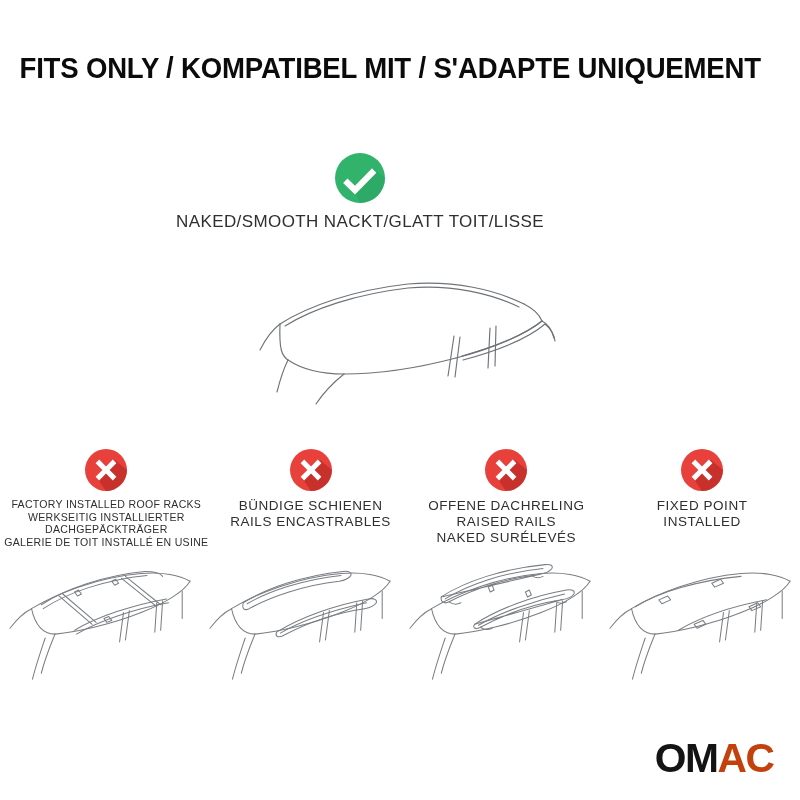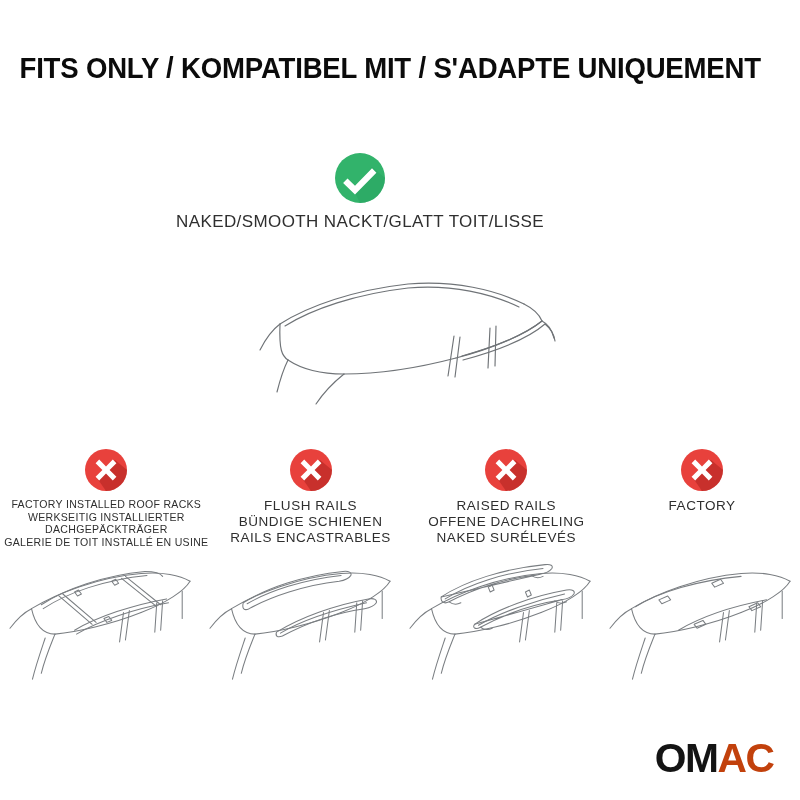--- a/index.html
+++ b/index.html
@@ -217,51 +217,51 @@
 
   <div class="col col-1">
     <div class="badge">
       <svg viewBox="0 0 44 44" width="44" height="44" aria-hidden="true">
         <circle cx="22" cy="22" r="21" fill="#E8413C"></circle>
         <path d="M22 43 A21 21 0 0 0 43 22 L31 12 L18 24 L13 30 Z" fill="#A71F1C" opacity="0.5"></path>
         <path d="M15.2 11.6 L22 18.4 L28.8 11.6 L32.4 15.2 L25.6 22 L32.4 28.8 L28.8 32.4 L22 25.6 L15.2 32.4 L11.6 28.8 L18.4 22 L11.6 15.2 Z" fill="#FFFFFF"></path>
       </svg>
     </div>
     <div class="no-label">
-      <span class="ln">FLUSH RAILS</span>
       <span class="ln">BÜNDIGE SCHIENEN</span>
       <span class="ln">RAILS ENCASTRABLES</span>
     </div>
   </div>
 
   <div class="col col-2">
     <div class="badge">
       <svg viewBox="0 0 44 44" width="44" height="44" aria-hidden="true">
         <circle cx="22" cy="22" r="21" fill="#E8413C"></circle>
         <path d="M22 43 A21 21 0 0 0 43 22 L31 12 L18 24 L13 30 Z" fill="#A71F1C" opacity="0.5"></path>
         <path d="M15.2 11.6 L22 18.4 L28.8 11.6 L32.4 15.2 L25.6 22 L32.4 28.8 L28.8 32.4 L22 25.6 L15.2 32.4 L11.6 28.8 L18.4 22 L11.6 15.2 Z" fill="#FFFFFF"></path>
       </svg>
     </div>
     <div class="no-label">
+      <span class="ln">OFFENE DACHRELING</span>
       <span class="ln">RAISED RAILS</span>
-      <span class="ln">OFFENE DACHRELING</span>
       <span class="ln">NAKED SURÉLEVÉS</span>
     </div>
   </div>
 
   <div class="col col-3">
     <div class="badge">
       <svg viewBox="0 0 44 44" width="44" height="44" aria-hidden="true">
         <circle cx="22" cy="22" r="21" fill="#E8413C"></circle>
         <path d="M22 43 A21 21 0 0 0 43 22 L31 12 L18 24 L13 30 Z" fill="#A71F1C" opacity="0.5"></path>
         <path d="M15.2 11.6 L22 18.4 L28.8 11.6 L32.4 15.2 L25.6 22 L32.4 28.8 L28.8 32.4 L22 25.6 L15.2 32.4 L11.6 28.8 L18.4 22 L11.6 15.2 Z" fill="#FFFFFF"></path>
       </svg>
     </div>
     <div class="no-label">
-      <span class="ln">FACTORY</span>
+      <span class="ln">FIXED POINT</span>
+      <span class="ln">INSTALLED</span>
     </div>
   </div>
 </div>
 
 <div class="roofs">
 
   <div class="rcell">
     <svg viewBox="0 0 200 140" width="196" height="137" aria-hidden="true">
       <g fill="none" stroke="#7a7e82" stroke-width="1.05" stroke-linecap="round" stroke-linejoin="round">
 

